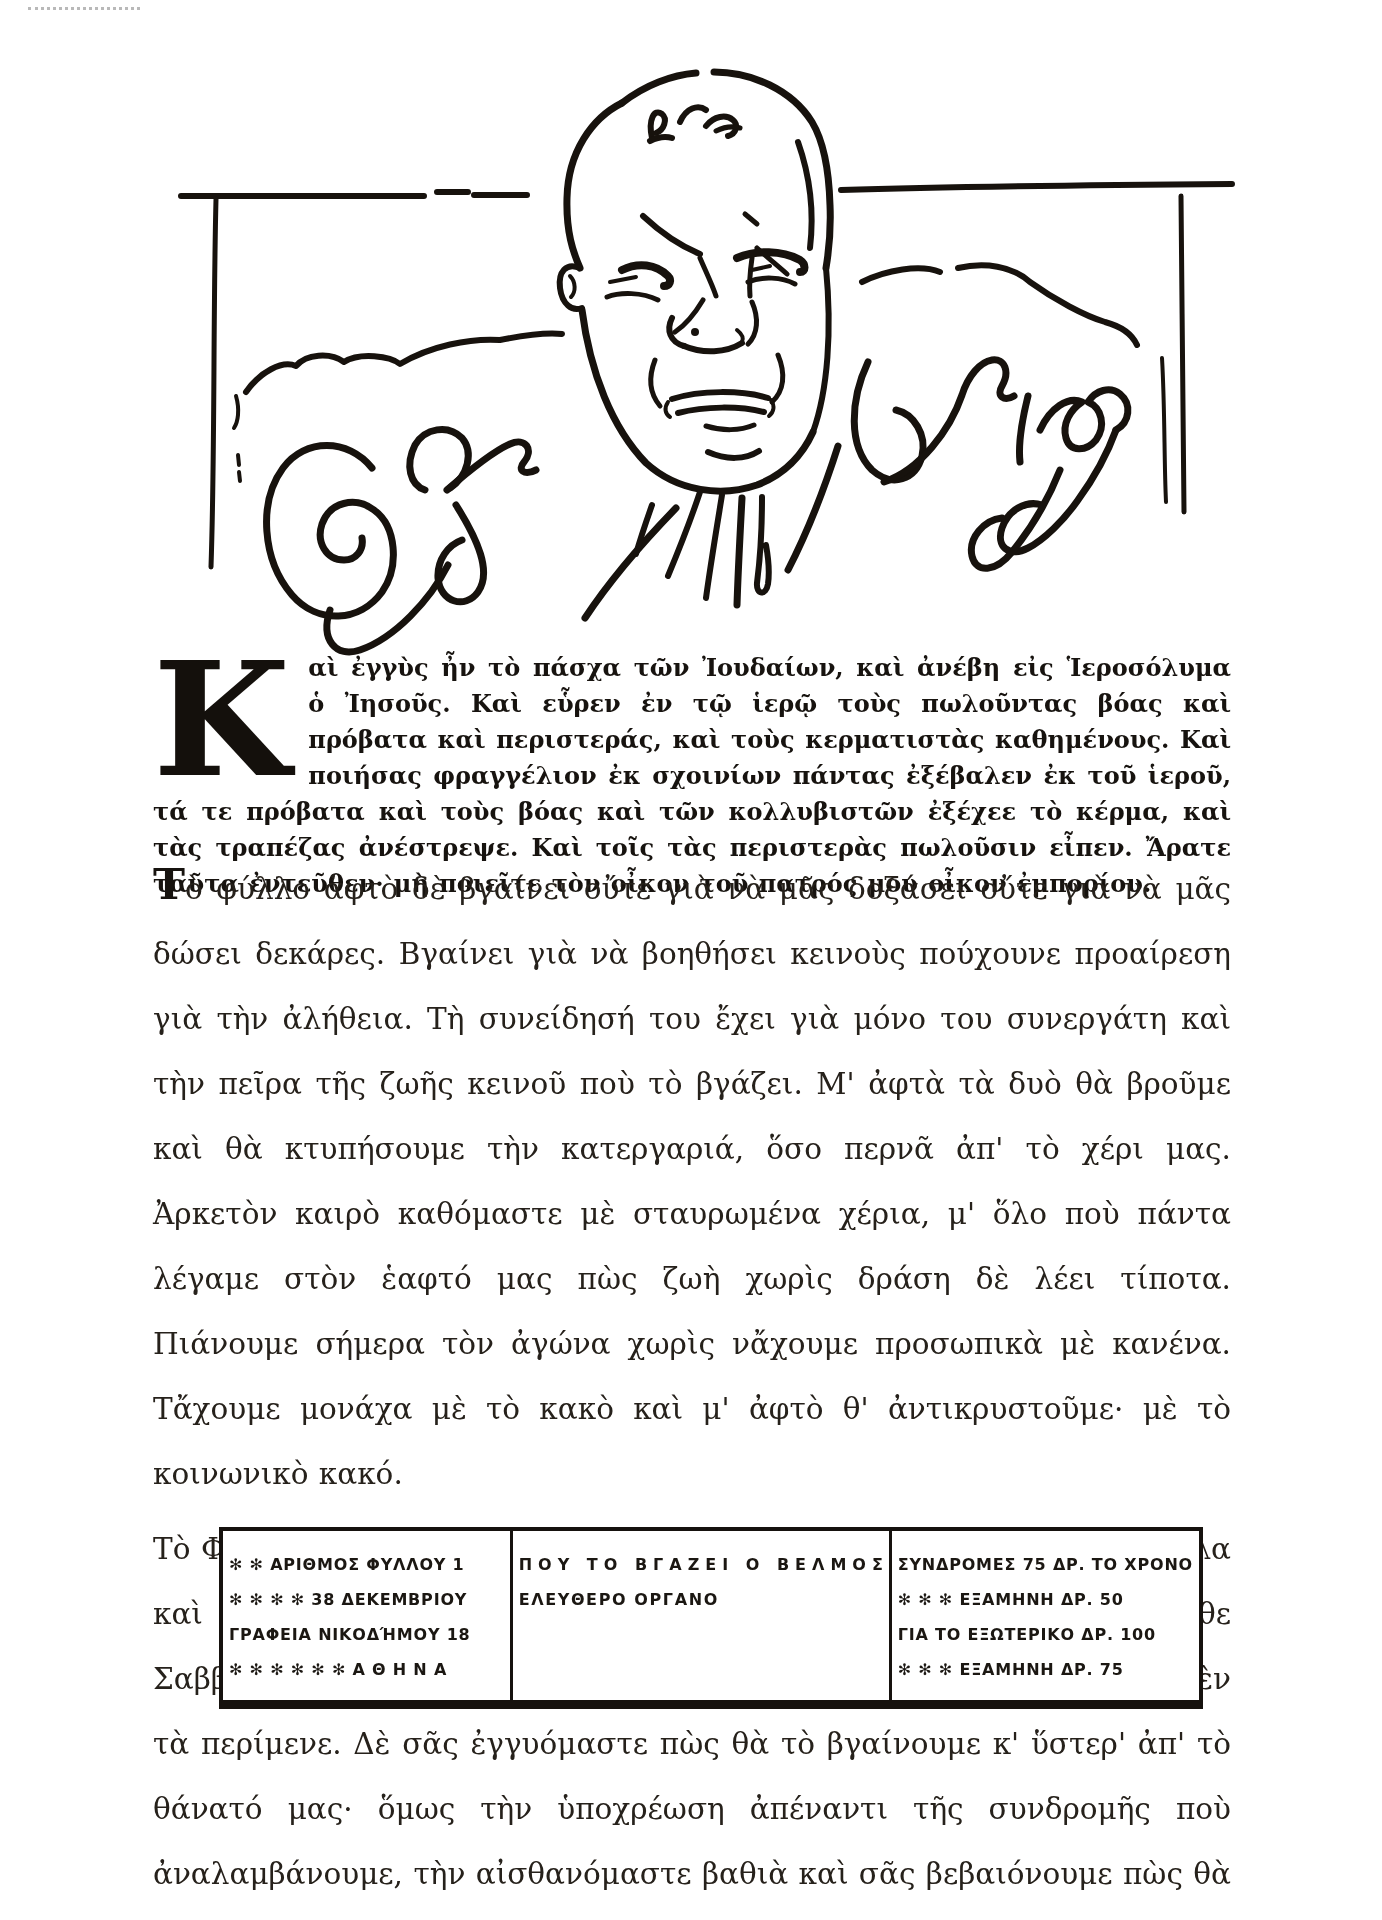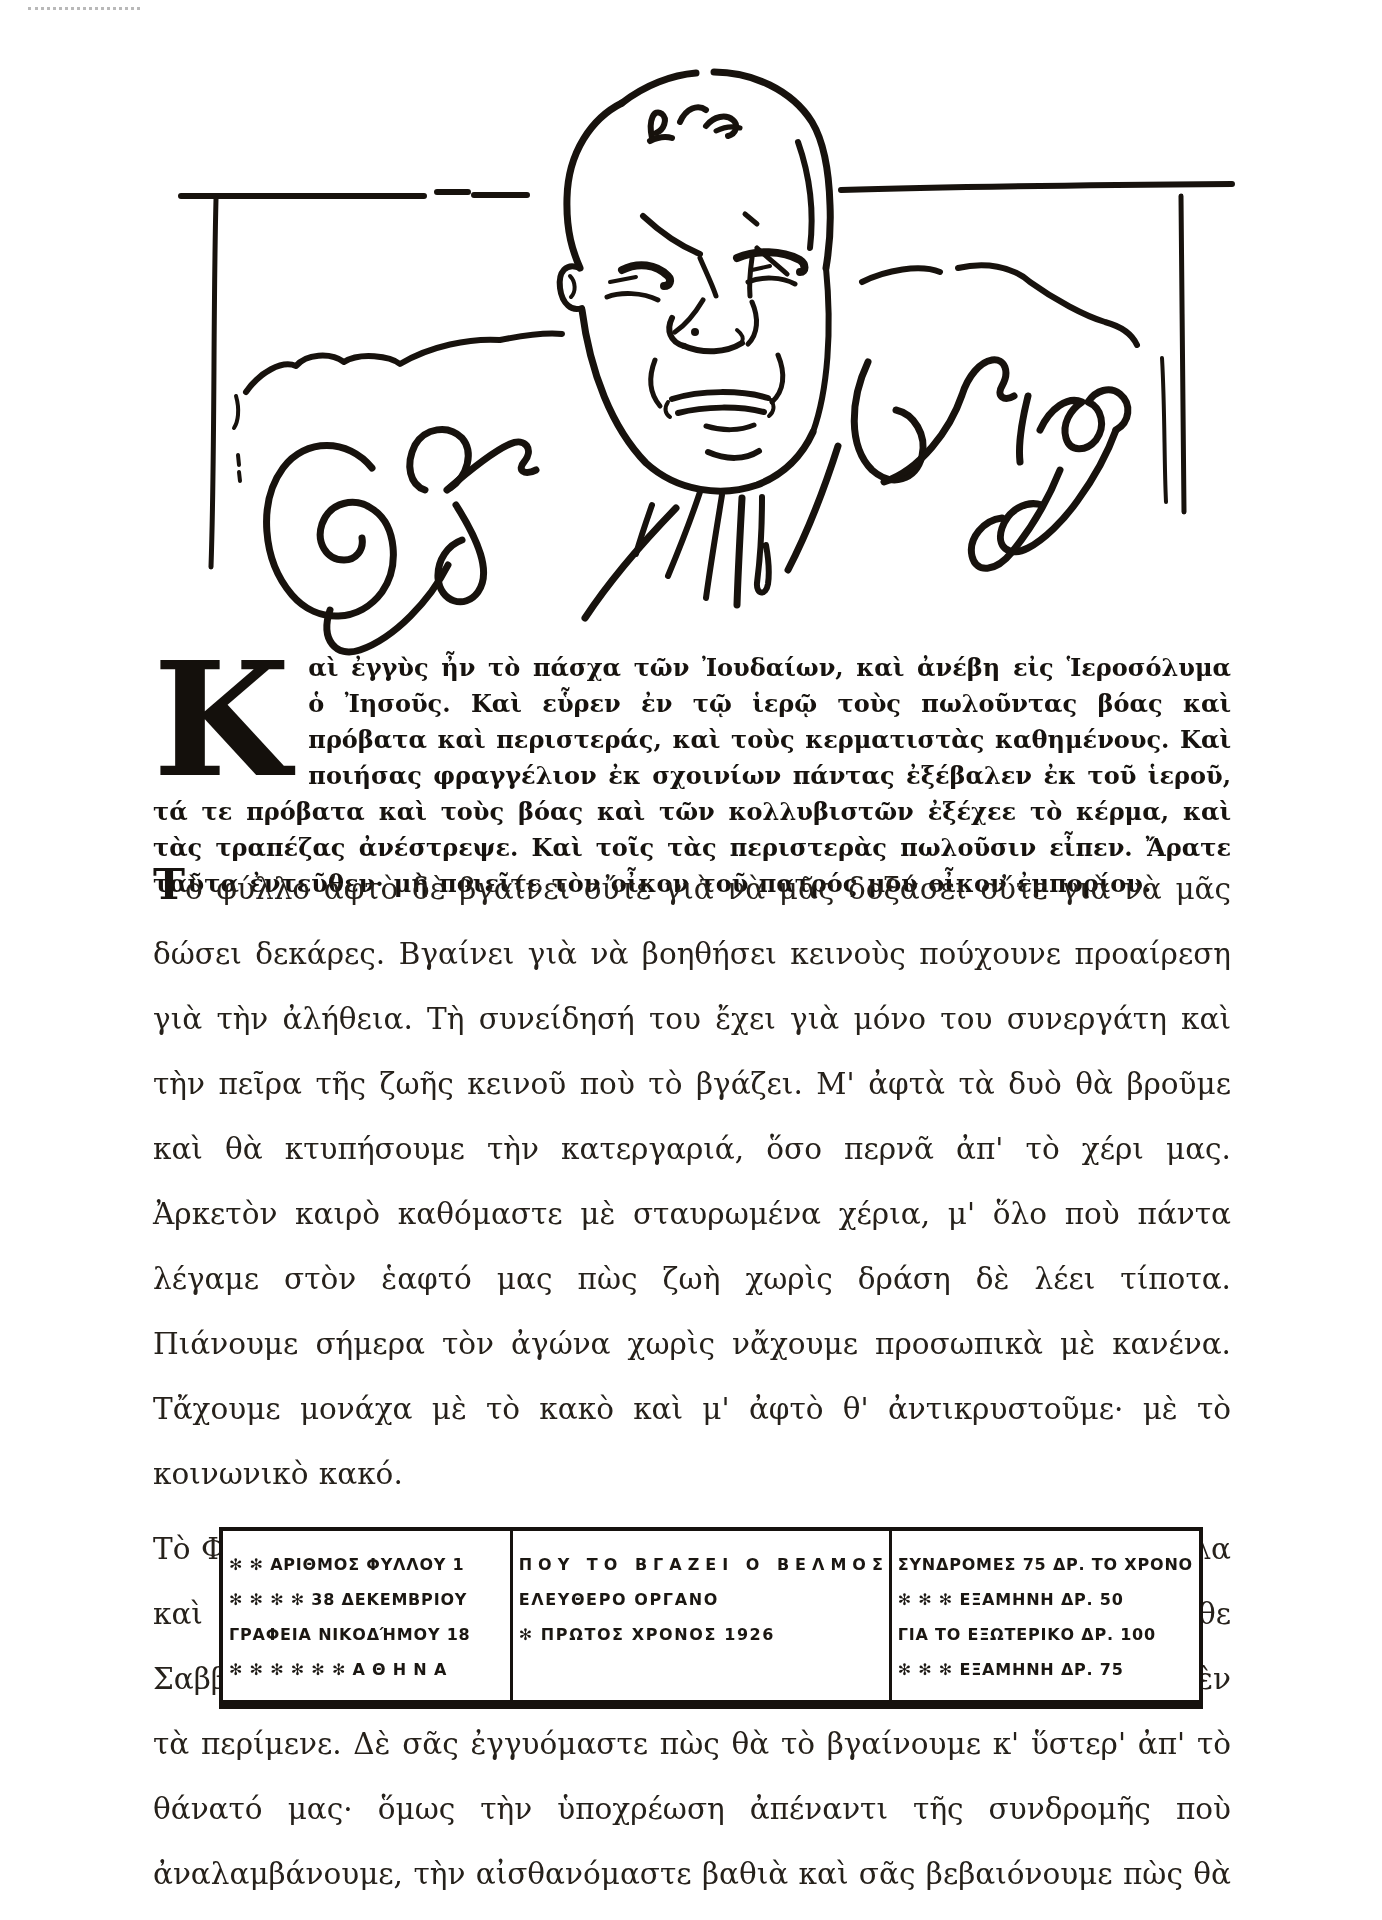--- a/index.html
+++ b/index.html
@@ -195,21 +195,20 @@
 <div class="footer-box">
   <div class="footer-cell cell-left">
     <div class="footer-line">✻  ✻  ΑΡΙΘΜΟΣ ΦΥΛΛΟΥ 1</div>
     <div class="footer-line">✻  ✻  ✻  ✻  38 ΔΕΚΕΜΒΡΙΟΥ</div>
     <div class="footer-line">ΓΡΑΦΕΙΑ  ΝΙΚΟΔΉΜΟΥ  18</div>
     <div class="footer-line">✻  ✻  ✻  ✻  ✻  ✻ Α Θ Η Ν Α</div>
   </div>
   <div class="footer-cell cell-center">
     <div class="footer-line">ΠΟΥ ΤΟ ΒΓΑΖΕΙ Ο ΒΕΛΜΟΣ</div>
     <div class="footer-line">ΕΛΕΥΘΕΡΟ ΟΡΓΑΝΟ</div>
-    <div class="footer-line">✻  ΠΡΩΤΟΣ ΧΡΟΝΟΣ 1926</div>
   </div>
   <div class="footer-cell cell-right">
     <div class="footer-line">ΣΥΝΔΡΟΜΕΣ 75 ΔΡ. ΤΟ ΧΡΟΝΟ</div>
     <div class="footer-line">✻  ✻  ✻  ΕΞΑΜΗΝΗ ΔΡ. 50</div>
     <div class="footer-line">ΓΙΑ ΤΟ ΕΞΩΤΕΡΙΚΟ ΔΡ. 100</div>
     <div class="footer-line">✻  ✻  ✻  ΕΞΑΜΗΝΗ ΔΡ. 75</div>
   </div>
 </div>
 
 </body></html>

